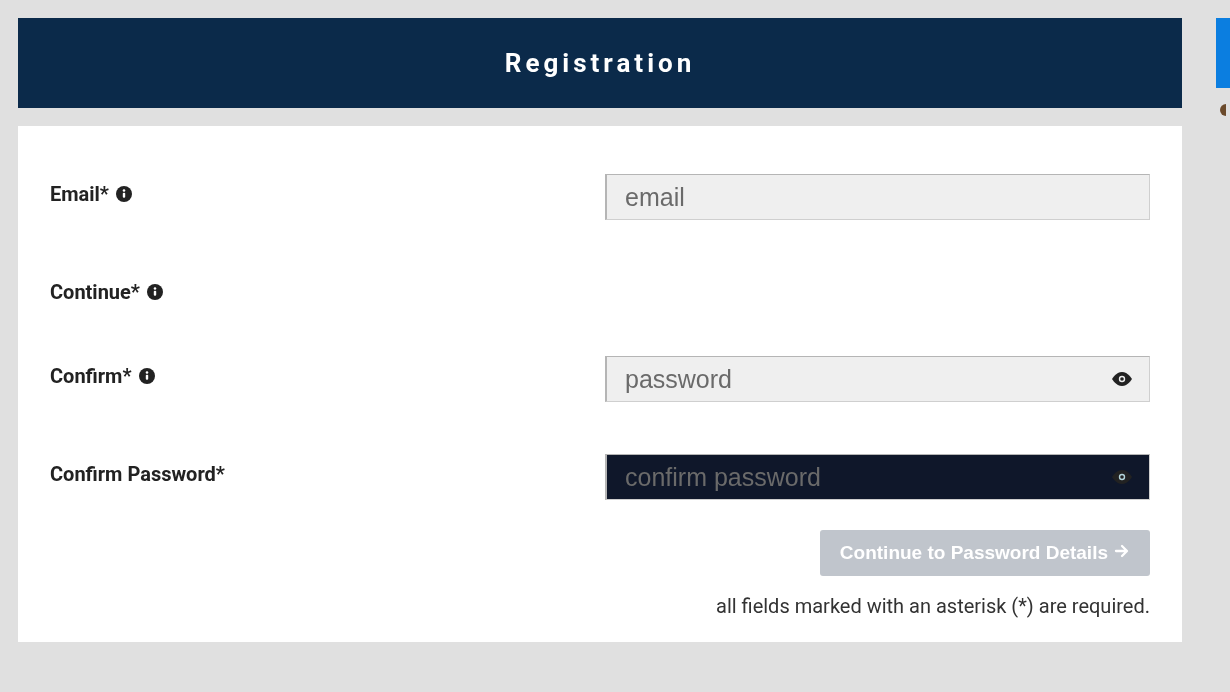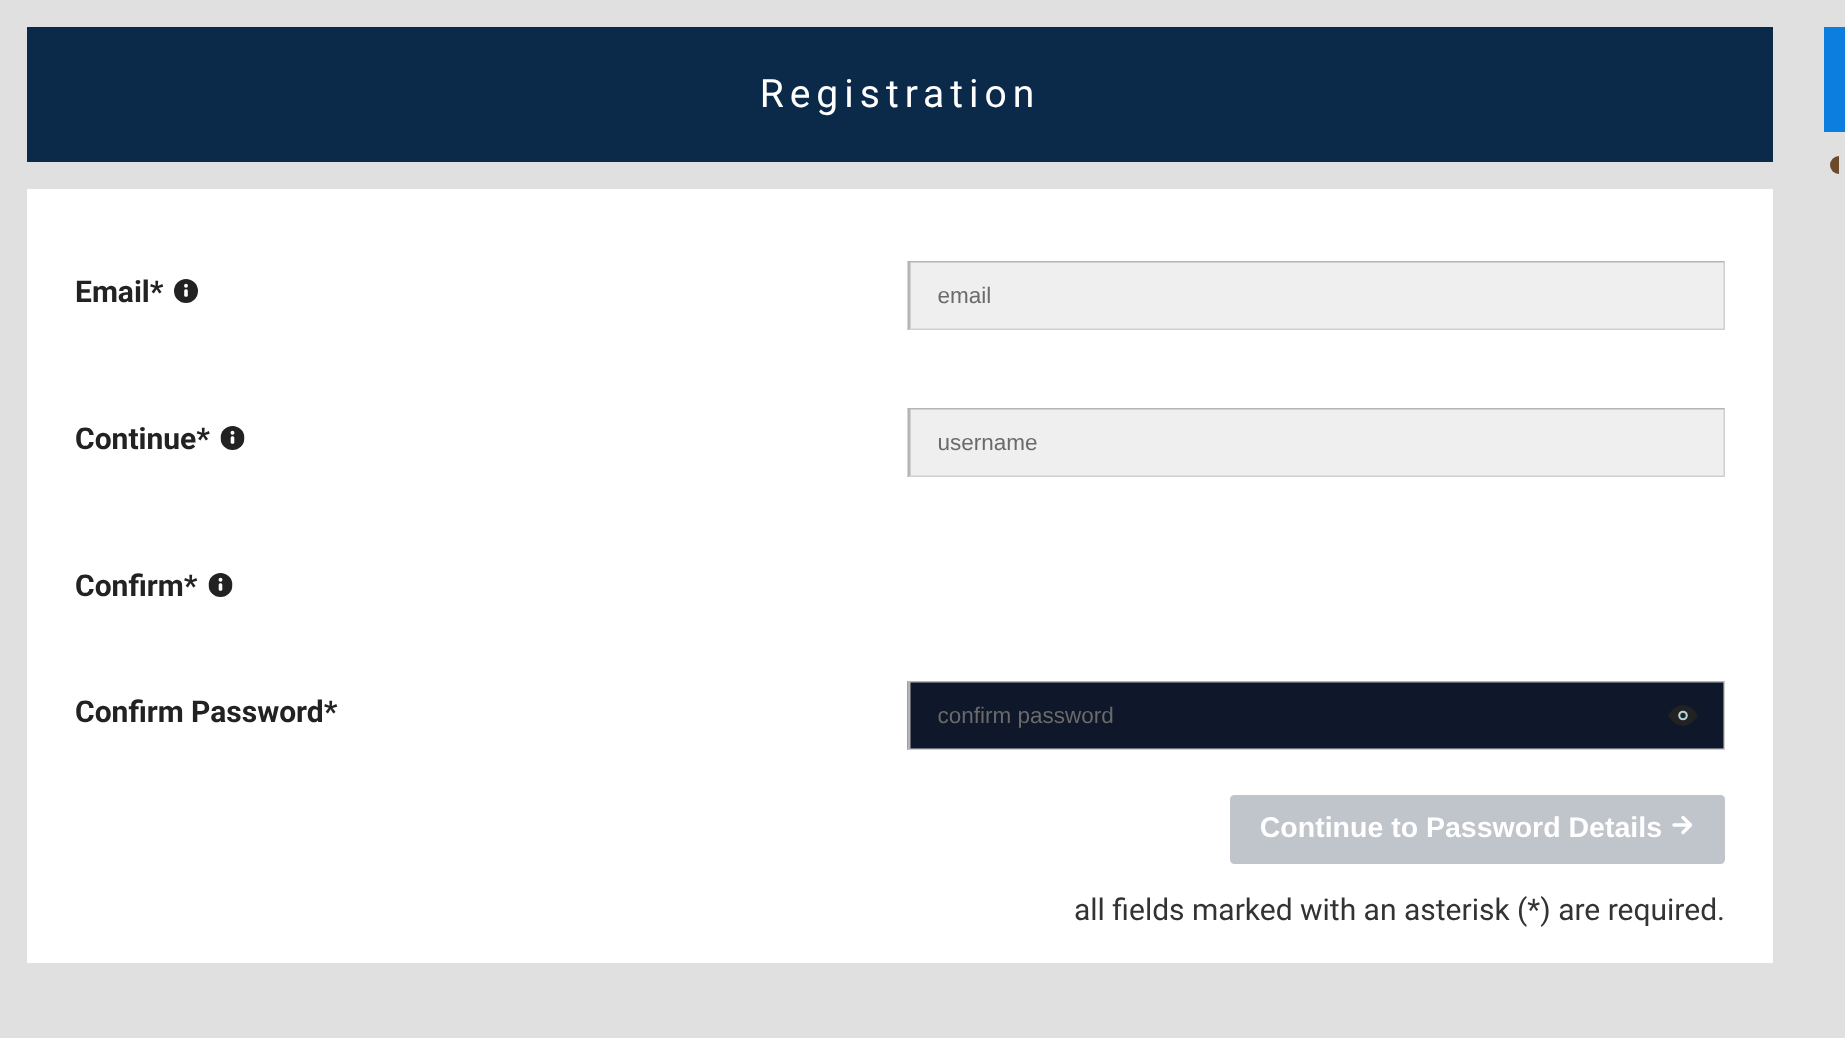--- a/index.html
+++ b/index.html
@@ -17,21 +17,21 @@
     .container {
       padding: 18px;
       width: 1200px;
     }
     .header-bar {
       background-color: #0b2a4a;
       color: #ffffff;
       text-align: center;
       padding: 30px 0;
       font-size: 26px;
-      font-weight: 400;
+      font-weight: 700;
       letter-spacing: 4px;
     }
     .form-panel {
       background-color: #ffffff;
       margin-top: 18px;
       padding: 48px 32px 24px 32px;
     }
     .form-row {
       display: flex;
       align-items: flex-start;
@@ -61,21 +61,21 @@
       position: relative;
     }
     .text-input {
       width: 100%;
       height: 46px;
       background-color: #efefef;
       border: 1px solid #cfcfcf;
       border-top: 1px solid #b5b5b5;
       border-left: 2px solid #b5b5b5;
       padding: 4px 18px;
-      font-size: 15px;
+      font-size: 25px;
       color: #6a6a6a;
       outline: none;
     }
     .text-input::placeholder {
       color: #6a6a6a;
     }
     .text-input.active {
       background-color: #0f172a;
     }
     .eye-icon {
@@ -164,33 +164,40 @@
       <div class="form-label-wrap">
         <span class="form-label">Continue*</span>
         <span class="info-icon">
           <svg width="16" height="16" viewBox="0 0 16 16">
             <circle cx="8" cy="8" r="8" fill="#222"></circle>
             <circle cx="8" cy="4.5" r="1.3" fill="#fff"></circle>
             <rect x="6.8" y="6.8" width="2.4" height="5" rx="1" fill="#fff"></rect>
           </svg>
         </span>
       </div>
-      <div class="input-wrap">
-        <input type="text" class="text-input" placeholder="username" style="">
-      </div>
     </div>
 
     <div class="form-row">
       <div class="form-label-wrap">
         <span class="form-label">Confirm*</span>
         <span class="info-icon">
           <svg width="16" height="16" viewBox="0 0 16 16">
             <circle cx="8" cy="8" r="8" fill="#222"></circle>
             <circle cx="8" cy="4.5" r="1.3" fill="#fff"></circle>
             <rect x="6.8" y="6.8" width="2.4" height="5" rx="1" fill="#fff"></rect>
+          </svg>
+        </span>
+      </div>
+      <div class="input-wrap">
+        <input type="password" class="text-input" placeholder="password" style="">
+        <span class="eye-icon">
+          <svg width="20" height="14" viewBox="0 0 20 14">
+            <path d="M10 0 C4 0 0 7 0 7 s4 7 10 7 10-7 10-7 S16 0 10 0z" fill="#222"></path>
+            <circle cx="10" cy="7" r="3.2" fill="#efefef"></circle>
+            <circle cx="10" cy="7" r="1.8" fill="#222"></circle>
           </svg>
         </span>
       </div>
     </div>
 
     <div class="form-row" style="margin-bottom:20px;">
       <div class="form-label-wrap">
         <span class="form-label">Confirm Password*</span>
       </div>
       <div class="input-wrap">

